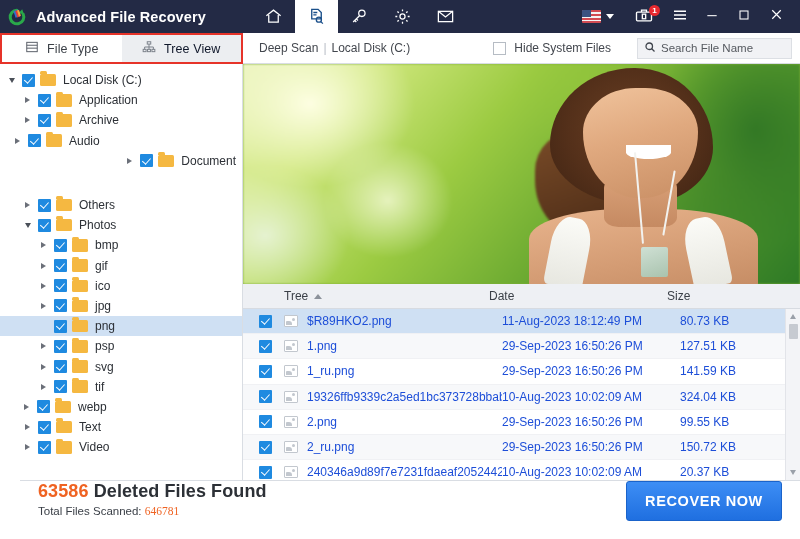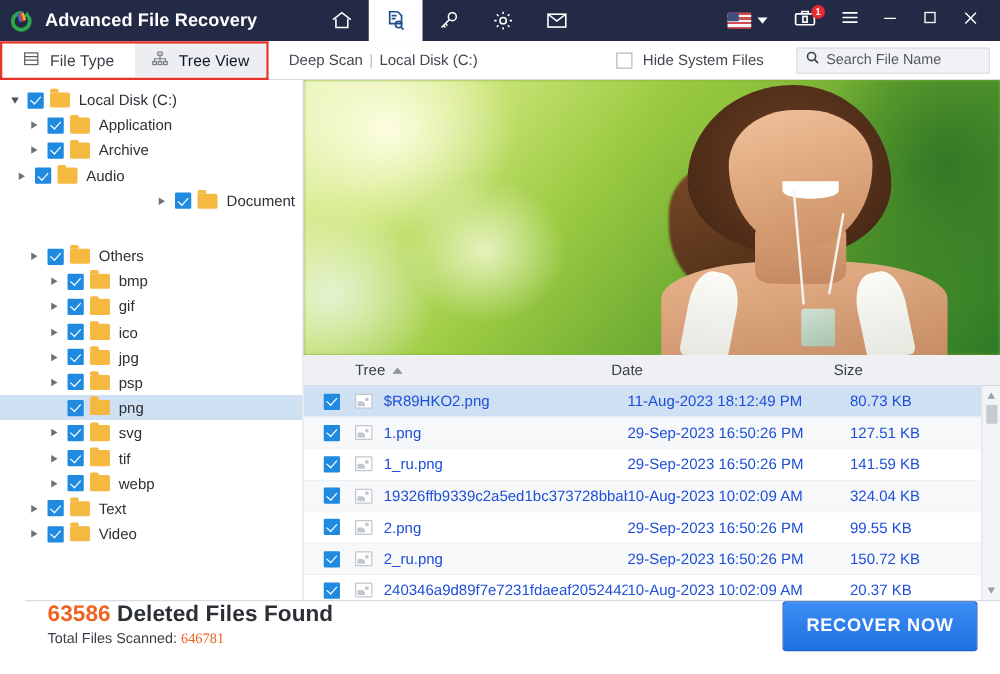--- a/index.html
+++ b/index.html
@@ -59,21 +59,21 @@
 
   
   .tabsrow {
     height: 31px; flex: 0 0 31px;
     display: flex; align-items: stretch;
     background: #ffffff;
     border-bottom: 1px solid #d9dde3;
     position: relative;
   }
   .tabgroup {
-    display: flex; width: 215px; height: 31px;
+    display: flex; width: 243px; height: 31px;
     border: 2px solid #e63329;
   }
   .tab {
     flex: 1; display: flex; align-items: center; justify-content: center; gap: 8px;
     font-size: 12.5px; color: #3a3f46; cursor: pointer; background: #ffffff;
   }
   .tab.inactive { background: #eceef1; color: #0f172a; }
   .tab .tlabel { letter-spacing: .1px; }
   .toolbar {
     flex: 1; display: flex; align-items: center; padding-left: 16px; gap: 0;
@@ -512,20 +512,28 @@
           <span class="tlbl">Document</span>
         </div>
         <div class="trow" style="padding-left: 22px; margin-top: 24px;">
           <span class="arrow">
             <i></i>
           </span>
           <span class="cb"></span>
           <span class="folder"></span>
           <span class="tlbl">Others</span>
         </div>
+        <div class="trow" style="padding-left: 22px;">
+          <span class="arrow open">
+            <i></i>
+          </span>
+          <span class="cb"></span>
+          <span class="folder"></span>
+          <span class="tlbl">Photos</span>
+        </div>
         <div class="trow" style="padding-left: 38px;">
           <span class="arrow">
             <i></i>
           </span>
           <span class="cb"></span>
           <span class="folder"></span>
           <span class="tlbl">bmp</span>
         </div>
         <div class="trow" style="padding-left: 38px;">
           <span class="arrow">
@@ -543,52 +551,52 @@
           <span class="folder"></span>
           <span class="tlbl">ico</span>
         </div>
         <div class="trow" style="padding-left: 38px;">
           <span class="arrow">
             <i></i>
           </span>
           <span class="cb"></span>
           <span class="folder"></span>
           <span class="tlbl">jpg</span>
-        </div>
-        <div class="trow" style="padding-left: 38px;">
-          <span class="arrow">
-            <i></i>
-          </span>
-          <span class="cb"></span>
-          <span class="folder"></span>
-          <span class="tlbl">psp</span>
         </div>
         <div class="trow sel" style="padding-left: 38px;">
           <span class="arrow none"></span>
           <span class="cb"></span>
           <span class="folder"></span>
           <span class="tlbl">png</span>
         </div>
         <div class="trow" style="padding-left: 38px;">
           <span class="arrow">
             <i></i>
           </span>
           <span class="cb"></span>
           <span class="folder"></span>
+          <span class="tlbl">psp</span>
+        </div>
+        <div class="trow" style="padding-left: 38px;">
+          <span class="arrow">
+            <i></i>
+          </span>
+          <span class="cb"></span>
+          <span class="folder"></span>
           <span class="tlbl">svg</span>
         </div>
         <div class="trow" style="padding-left: 38px;">
           <span class="arrow">
             <i></i>
           </span>
           <span class="cb"></span>
           <span class="folder"></span>
           <span class="tlbl">tif</span>
         </div>
-        <div class="trow" style="padding-left: 38px;">
+        <div class="trow" style="padding-left: 21px;">
           <span class="arrow">
             <i></i>
           </span>
           <span class="cb"></span>
           <span class="folder"></span>
           <span class="tlbl">webp</span>
         </div>
         <div class="trow" style="padding-left: 22px;">
           <span class="arrow">
             <i></i>

